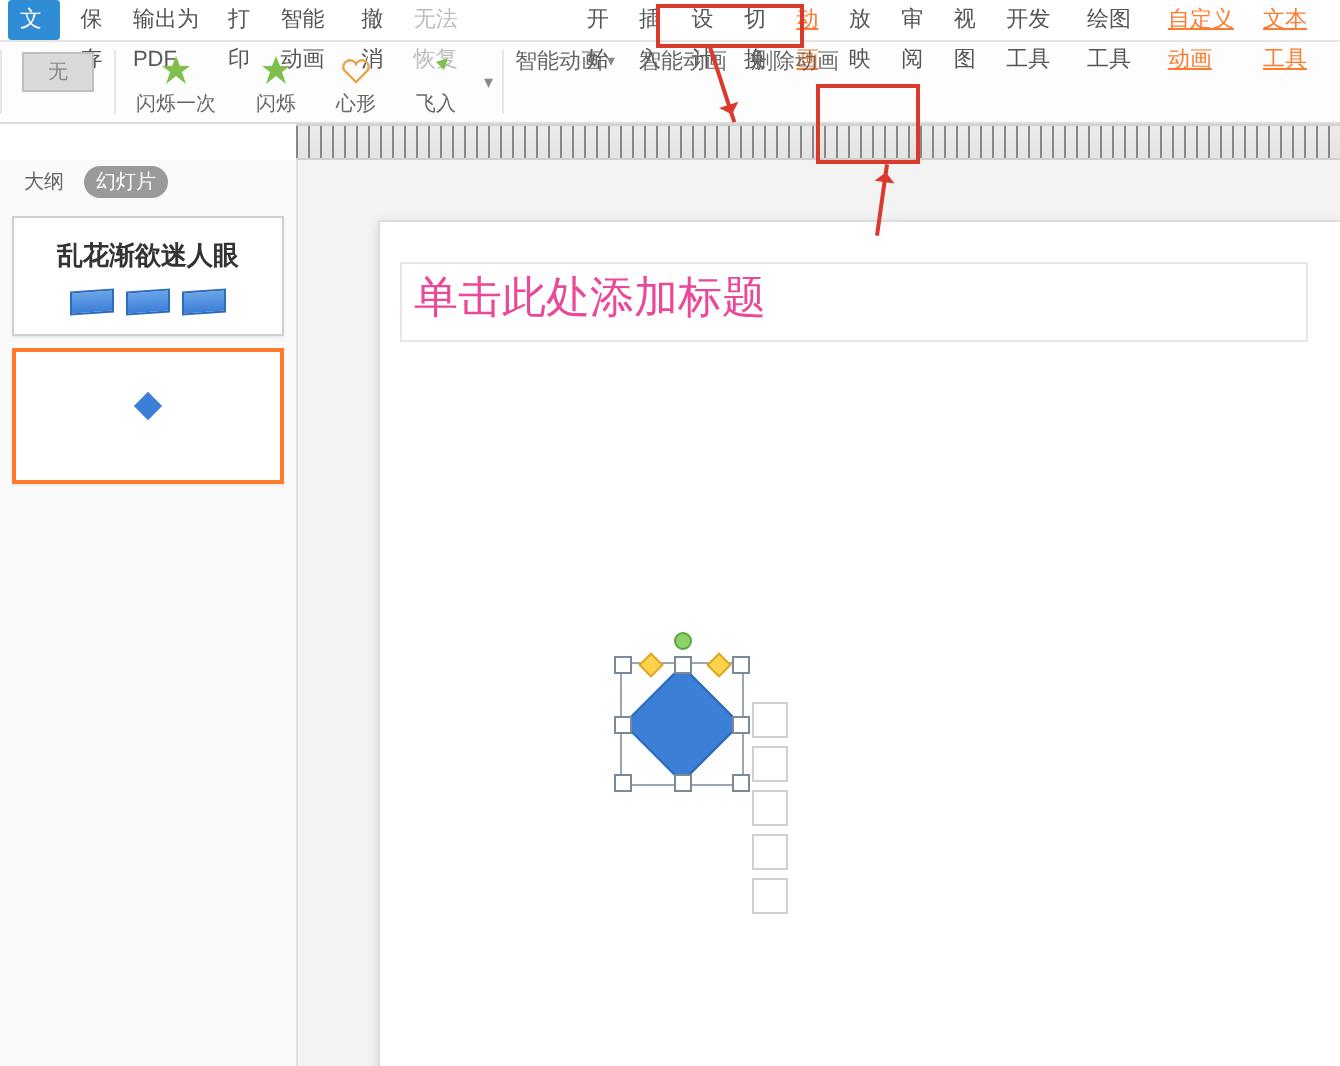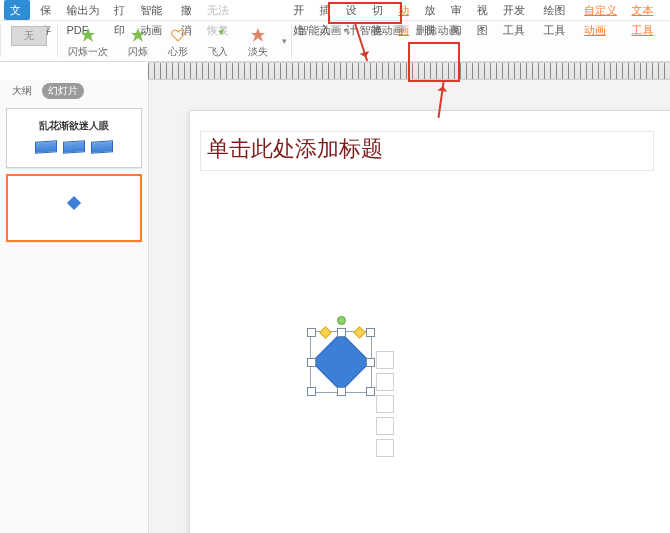--- a/index.html
+++ b/index.html
@@ -21,27 +21,27 @@
   .ribbon-right-row{display:flex;align-items:flex-start;height:20px;}
   .ruler{height:16px;background:linear-gradient(#ececec,#e3e3e3);border-top:1px solid #d0d0d0;border-bottom:1px solid #cfcfcf;position:relative;margin-left:148px;}
   .ruler .ticks{position:absolute;left:0;right:0;top:0;bottom:0;background:repeating-linear-gradient(to right,#888 0 1px,transparent 1px 6px);}
   .main{display:flex;height:457px;}
   .lpane{width:148px;background:#fafafa;border-right:1px solid #e0e0e0;}
   .lpane-tabs{height:18px;display:flex;align-items:center;padding:2px 6px;}
   .lptab{font-size:10px;color:#666;padding:1px 6px;border-radius:8px;margin-right:4px;}
   .lptab.active{background:#9a9a9a;color:#fff;}
   .thumb{margin:6px 6px 6px 6px;border:1px solid #d0d0d0;background:#fff;height:58px;position:relative;box-shadow:0 1px 1px rgba(0,0,0,0.06);}
   .thumb.sel{border:2px solid #ff7a2d;height:64px;}
-  .thumb .tline{font-size:10px;font-weight:bold;color:#333;text-align:center;margin-top:10px;}
+  .thumb .tline{font-size:13px;font-weight:bold;color:#333;text-align:center;margin-top:10px;}
   .thumb .tshapes{display:flex;justify-content:center;gap:6px;margin-top:8px;}
   .tbox{width:20px;height:10px;background:linear-gradient(#6aa3e8,#3b7fd6);border:1px solid #2f6bbc;transform:skewY(-4deg);}
   .tdia{width:10px;height:10px;background:#3b7fd6;transform:rotate(45deg);margin:22px auto;}
   .canvas-wrap{flex:1;background:#f3f3f3;position:relative;overflow:hidden;}
   .slide{position:absolute;left:40px;top:30px;width:620px;height:480px;background:#fff;border:1px solid #dcdcdc;box-shadow:0 2px 6px rgba(0,0,0,0.12);}
-  .title-ph{position:absolute;left:10px;top:20px;width:440px;height:34px;border:1px solid #e6e6e6;font-size:22px;color:#7f1d1d;padding:2px 6px;}
+  .title-ph{position:absolute;left:10px;top:20px;width:440px;height:34px;border:1px solid #e6e6e6;font-size:22px;color:#ec4899;padding:2px 6px;}
   .shape-sel{position:absolute;left:120px;top:220px;width:60px;height:60px;}
   .diamond{position:absolute;left:10px;top:10px;width:40px;height:40px;background:#3b7fd6;transform:rotate(45deg);border:1px solid #2f6bbc;}
   .selbox{position:absolute;left:0;top:0;width:60px;height:60px;border:1px solid #9aa6b2;}
   .hn{position:absolute;width:7px;height:7px;background:#fff;border:1px solid #7a8a99;}
   .hn.tl{left:-4px;top:-4px;} .hn.tr{right:-4px;top:-4px;}
   .hn.bl{left:-4px;bottom:-4px;} .hn.br{right:-4px;bottom:-4px;}
   .hn.tm{left:50%;top:-4px;margin-left:-4px;} .hn.bm{left:50%;bottom:-4px;margin-left:-4px;}
   .hn.lm{left:-4px;top:50%;margin-top:-4px;} .hn.rm{right:-4px;top:50%;margin-top:-4px;}
   .rot{position:absolute;left:50%;top:-16px;width:7px;height:7px;margin-left:-4px;border-radius:50%;background:#8fd16a;border:1px solid #5aa63a;}
   .adj{position:absolute;width:7px;height:7px;background:#ffd24d;border:1px solid #d6a92a;transform:rotate(45deg);}
@@ -105,26 +105,20 @@
     <svg class="ric" viewBox="0 0 16 16">
         <path d="M8 14 L2 8 A3 3 0 1 1 8 5 A3 3 0 1 1 14 8 Z" fill="none" stroke="#e8a34d" stroke-width="1.2"></path>
       </svg>
     <div class="rlbl">心形</div>
   </div>
   <div class="rbtn">
     <svg class="ric" viewBox="0 0 16 16">
         <path d="M2 14 L10 6 L8 4 L14 2 L12 8 L10 6" fill="#7fbf4d"></path>
       </svg>
     <div class="rlbl">飞入</div>
-  </div>
-  <div class="rbtn">
-    <svg class="ric" viewBox="0 0 16 16">
-        <polygon points="8,1 10,6 15,6 11,9 13,15 8,11 3,15 5,9 1,6 6,6" fill="#e0876a"></polygon>
-      </svg>
-    <div class="rlbl">淡失</div>
   </div>
   <div class="rbtn" style="padding:0 4px;justify-content:center;">
     <span style="font-size:9px;color:#888;">▾</span>
   </div>
   <div class="rsep"></div>
   <div class="ribbon-right">
     <div class="ribbon-right-row">
       <div class="btnplain">
           <span>智能动画</span>
           <span class="car">▾</span>

